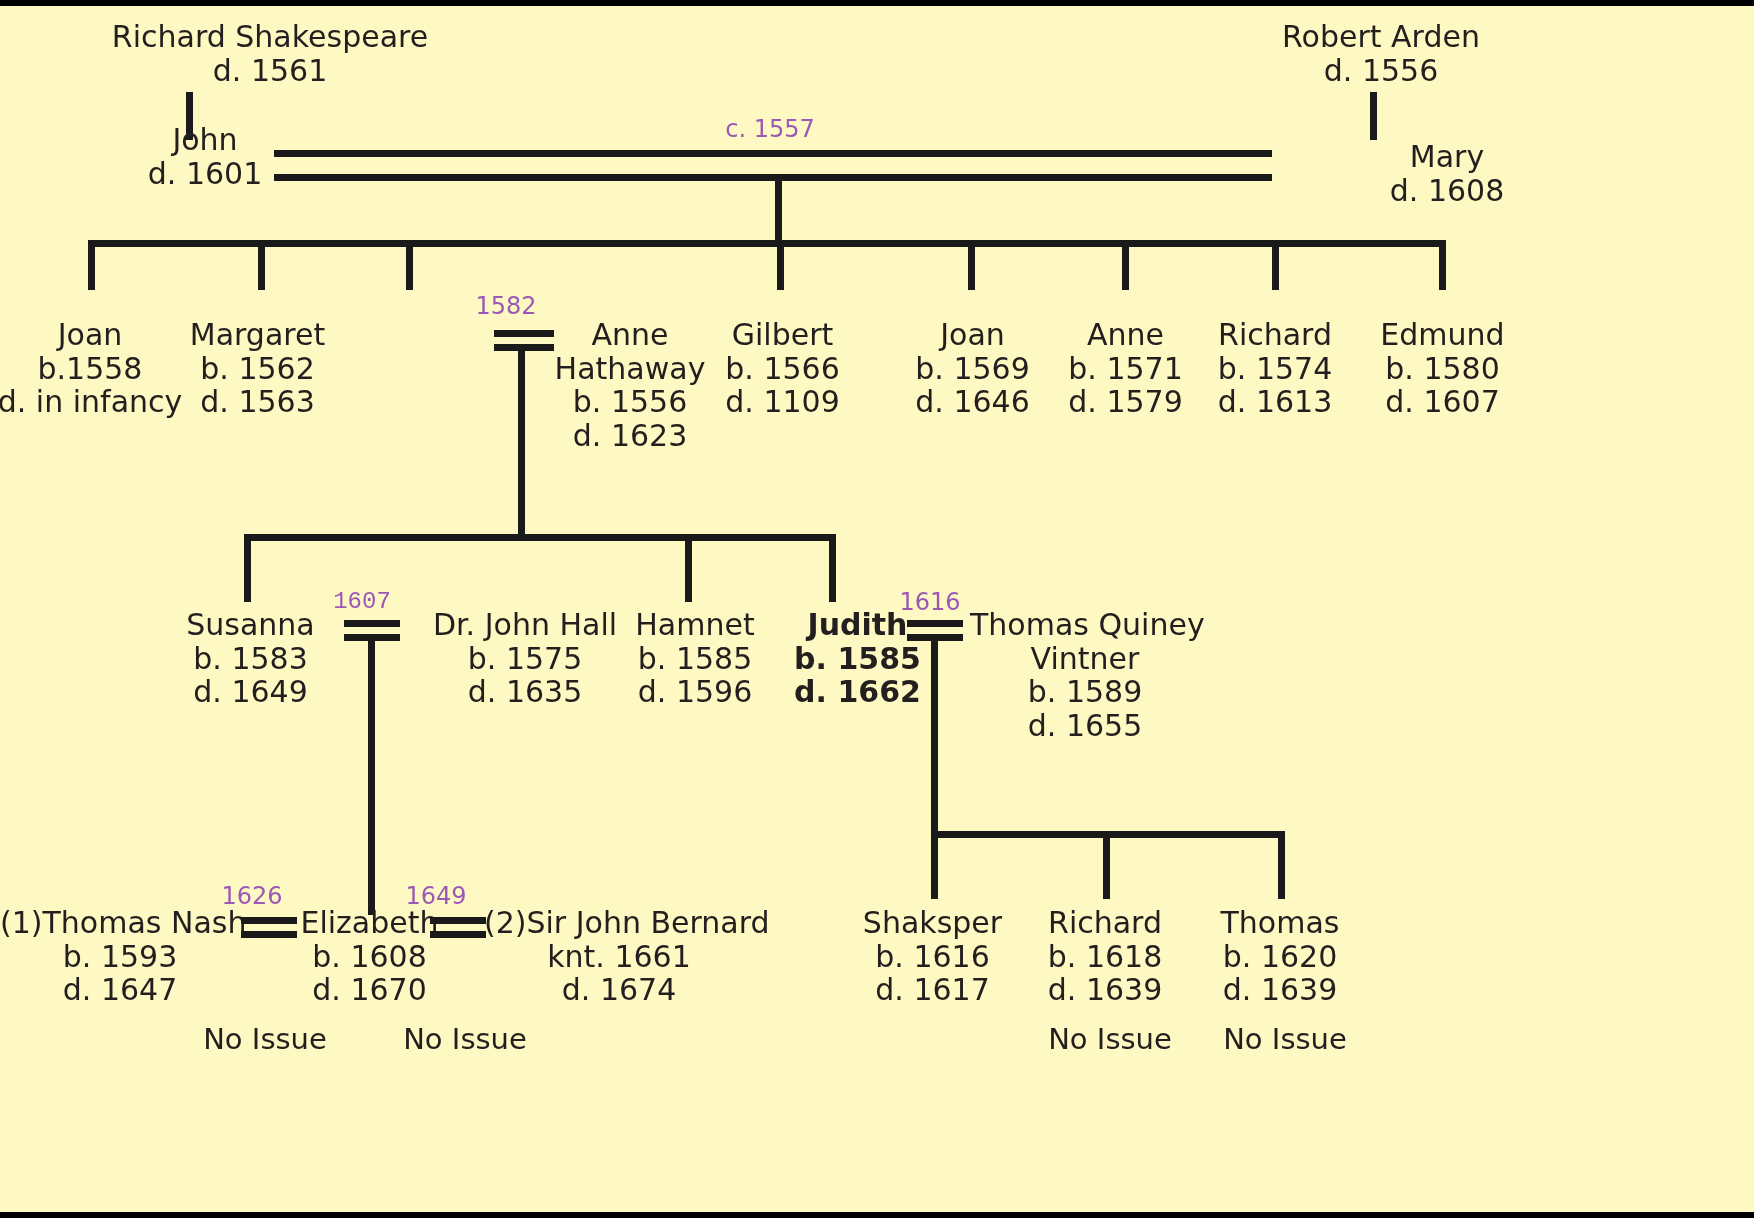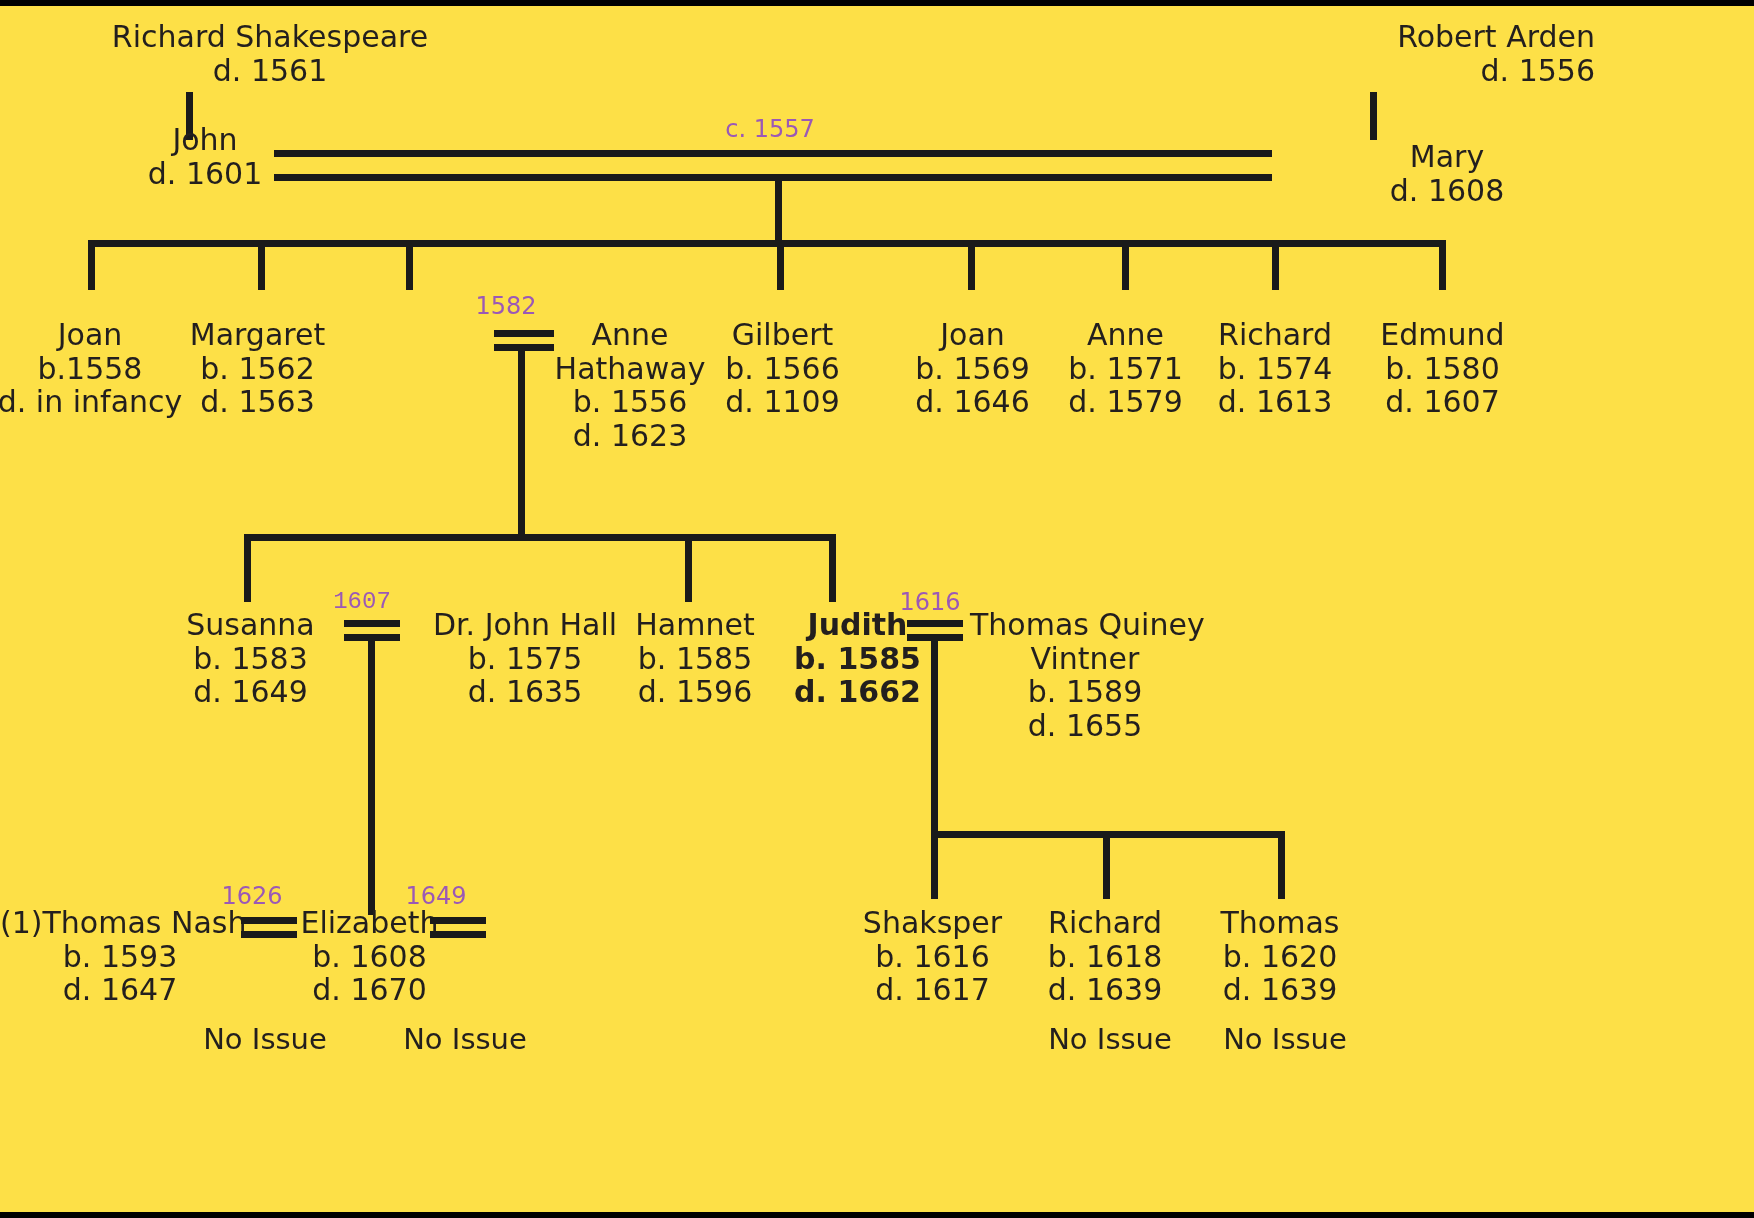--- a/index.html
+++ b/index.html
@@ -7,21 +7,21 @@
     padding: 0;
     background: #ffffff;
   }
   body {
     font-family: "DejaVu Sans", sans-serif;
   }
   #stage {
     position: relative;
     width: 1754px;
     height: 1218px;
-    background: #fde047;
+    background: #fef9c3;
     overflow: hidden;
   }
   
   .edge-bar {
     position: absolute;
     left: 0;
     width: 1754px;
     height: 6px;
     background: #000000;
   }
@@ -98,21 +98,21 @@
 <div id="stage">
 
   <div class="edge-bar top"></div>
   <div class="edge-bar bottom"></div>
 
   <div class="person" style="left:105px; top:20px; width:330px;">
     <span class="nm">Richard Shakespeare</span>
     <span class="ln">d. 1561</span>
   </div>
 
-  <div class="person" style="left:1265px; top:20px; width:330px;text-align:right;">
+  <div class="person" style="left:1216px; top:20px; width:330px;">
     <span class="nm">Robert Arden</span>
     <span class="ln">d. 1556</span>
   </div>
 
   <div class="vline" style="left:186px; top:92px; height:48px;"></div>
 
   <div class="vline" style="left:1370px; top:92px; height:48px;"></div>
 
   <div class="person" style="left:80px; top:123px; width:250px;">
     <span class="nm">John</span>
@@ -275,20 +275,25 @@
     <span class="ln">b. 1608</span>
     <span class="ln">d. 1670</span>
   </div>
 
   <div class="mdate" style="left:381px; top:882px; width:110px;">1649</div>
   <div class="marr" style="left:430px; top:917px; width:56px; height:21px;">
     <div class="bar b1" style="width:56px;"></div>
     <div class="bar b2" style="width:56px;"></div>
   </div>
 
+  <div class="person" style="left:484px; top:906px; width:270px;">
+    <span class="nm">(2)Sir John Bernard</span>
+    <span class="ln">knt. 1661</span>
+    <span class="ln">d.   1674</span>
+  </div>
 
   <div class="no-issue" style="left:175px; top:1022px; width:180px;">No Issue</div>
   <div class="no-issue" style="left:375px; top:1022px; width:180px;">No Issue</div>
 
   <div class="person" style="left:855px; top:906px; width:155px;">
     <span class="nm">Shaksper</span>
     <span class="ln">b. 1616</span>
     <span class="ln">d. 1617</span>
   </div>
 

